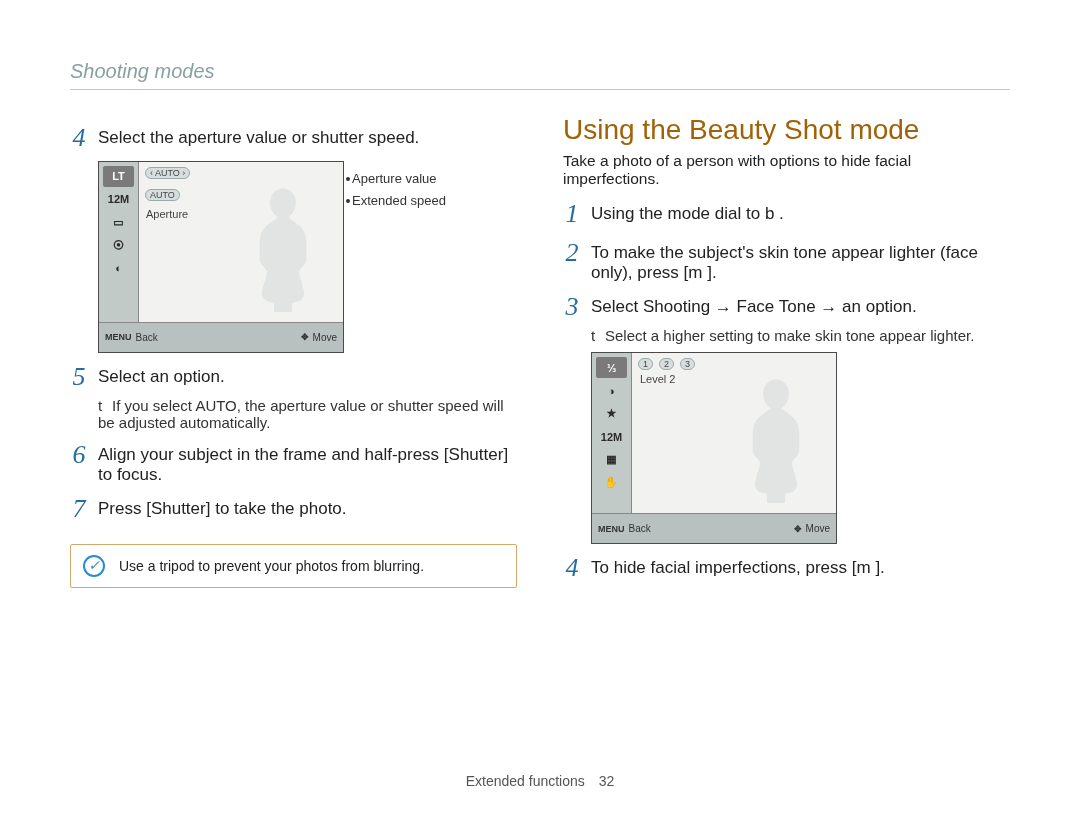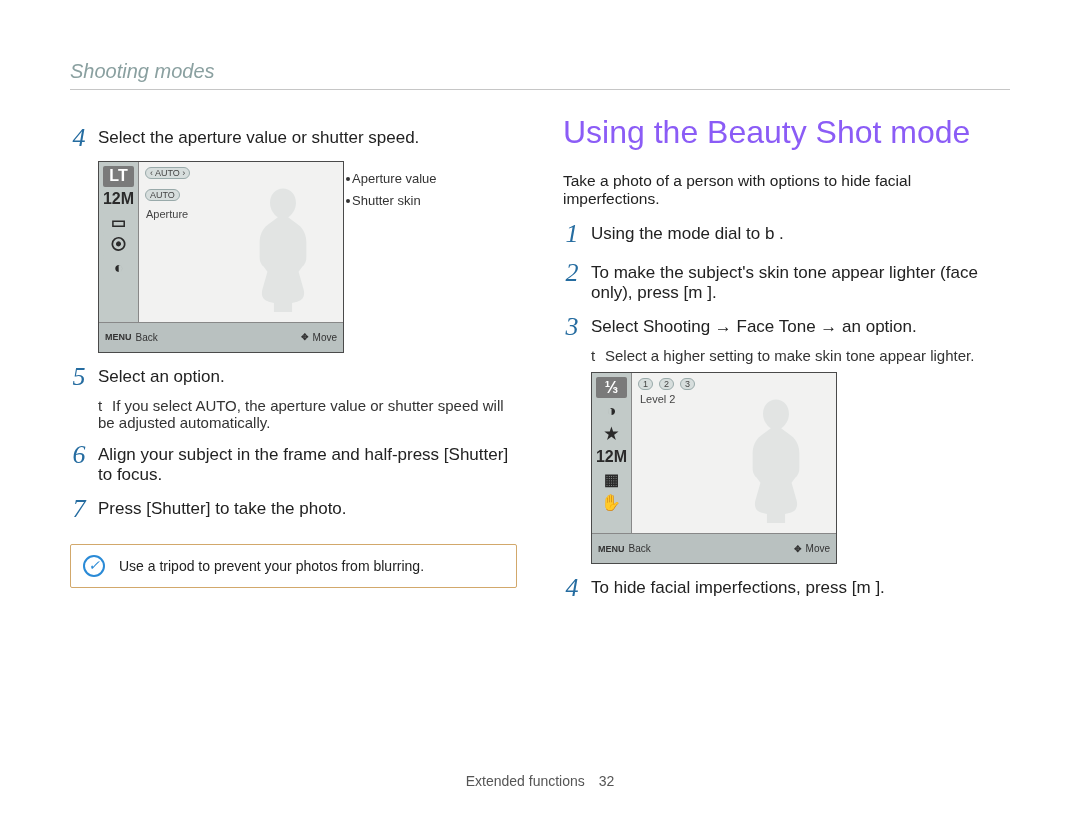--- a/index.html
+++ b/index.html
@@ -51,23 +51,23 @@
   .subnote {
     margin-left: 28px;
     font-size: 15px;
     color: #333;
   }
   .subnote .bullet {
     display: inline-block;
     width: 14px;
   }
   .h2 {
-    color: #8b5cf6;
-    font-size: 32px;
-    margin-bottom: 21px;
+    color: #a16207;
+    font-size: 28px;
+    margin-bottom: 6px;
   }
   .intro {
     font-size: 15.5px;
     margin-bottom: 12px;
   }
   .tipbox {
     margin: 20px 0 0 0;
     border: 1px solid #d2a86b;
     border-radius: 2px;
     padding: 10px 12px;
@@ -117,21 +117,21 @@
     flex-direction: column;
     gap: 2px;
     padding: 4px 4px 4px 4px;
   }
   .sidebar .sicon {
     height: 21px;
     background: #c2cac8;
     border-radius: 2px;
     display: flex; align-items: center; justify-content: center;
     color: #2a2a2a;
-    font-size: 16px;
+    font-size: 11px;
     font-weight: bold;
   }
   .sicon.sel { background: #7a7a7a; color:#fff; }
   .canvas {
     flex: 1;
     position: relative;
     background: #f2f2f1;
   }
   .silhouette {
     position: absolute;
@@ -241,21 +241,21 @@
               <span class="move-gly">✥</span>
               <span>Move</span>
             </div>
           </div>
         </div>
         <div class="annots">
           <div class="annot" style="top:10px;">
             <span class="dot"></span><span>Aperture value</span>
           </div>
           <div class="annot" style="top:32px;">
-            <span class="dot"></span><span>Shutter skin</span>
+            <span class="dot"></span><span>Extended speed</span>
           </div>
         </div>
       </div>
 
       <div class="step">
         <div class="num">5</div>
         <div class="step-body">Select an option.</div>
       </div>
       <div class="subnote">
         <span class="bullet">t</span><span>If you select AUTO, the aperture value or shutter speed will be adjusted automatically.</span>

